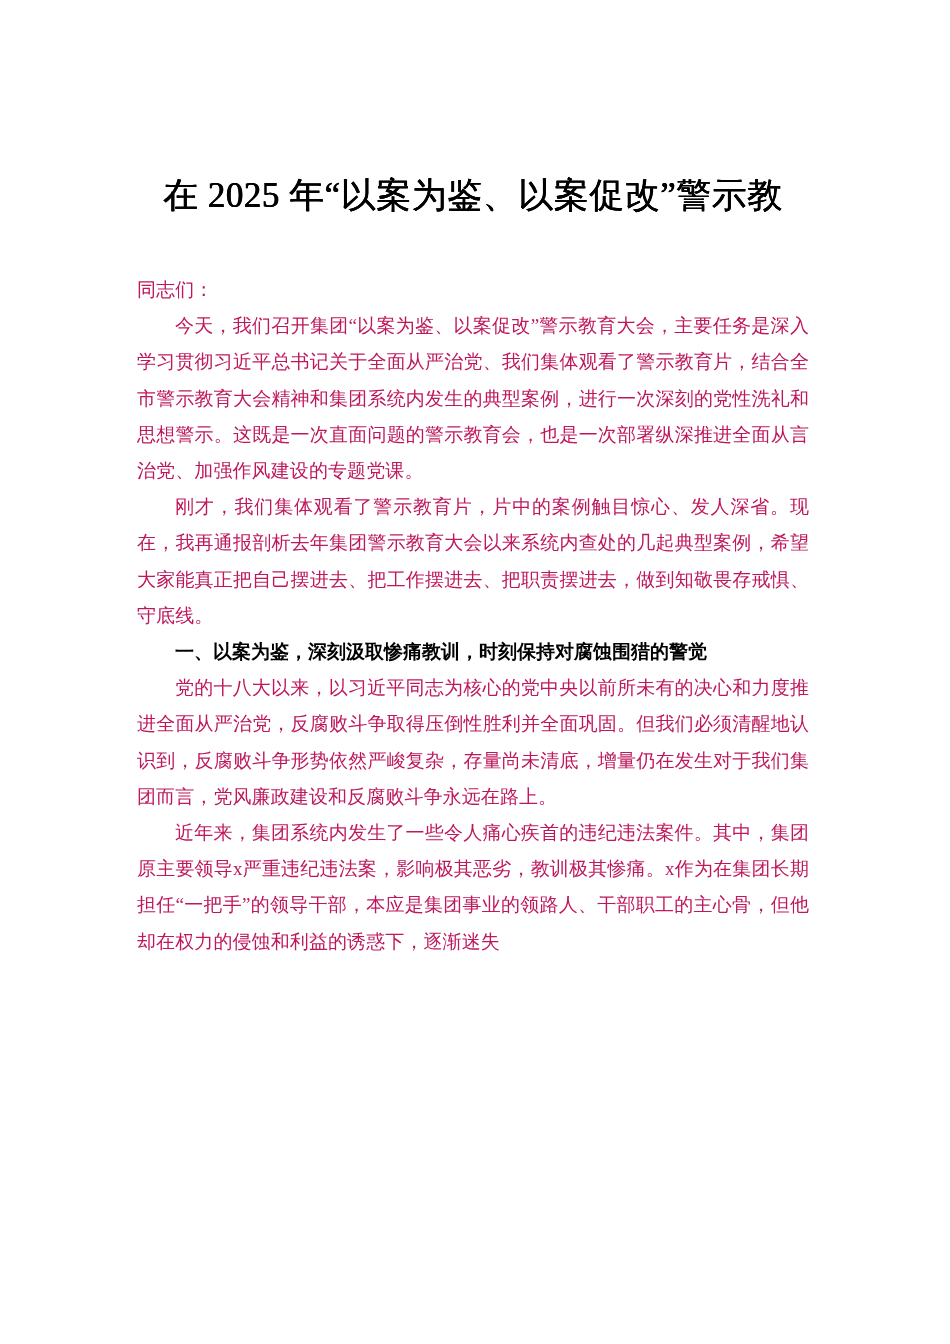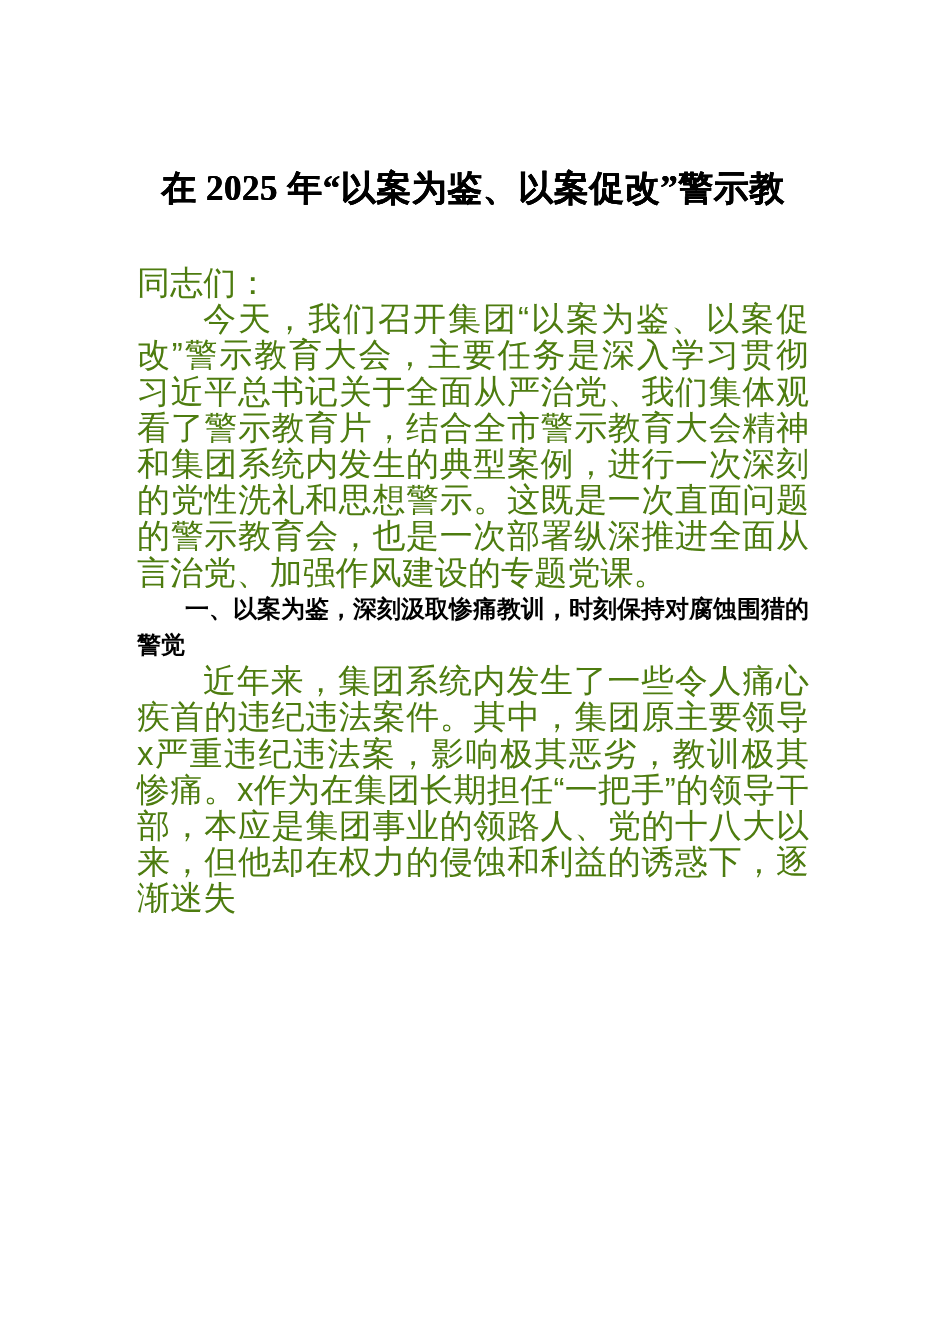--- a/index.html
+++ b/index.html
@@ -27,63 +27,63 @@
 
   .content {
     position: absolute;
     left: 137px;
     top: 0;
     width: 672px;
   }
 
   
   .doc-title {
-    margin: 0;
+    margin: 7px;
     padding: 0;
     padding-top: 155px;
     font-family: "Liberation Serif", "DejaVu Serif", serif;
-    font-weight: bold;
+    font-weight: normal;
     font-size: 35px;
     line-height: 68px;
     text-align: center;
     letter-spacing: 0.5px;
     color: #000000;
     text-shadow: 0.35px 0 0 currentColor, -0.35px 0 0 currentColor;
   }
 
   
   .body-block {
     margin-top: 42px;
   }
 
   p.para {
     margin: 0;
     padding: 0;
-    font-family: Liberation Sans, sans-serif;
-    font-size: 33px;
+    font-family: Liberation Serif, serif;
+    font-size: 19px;
     line-height: 36.2px;
     text-align: justify;
     text-justify: inter-ideograph;
     text-align-last: left;
-    color: #4d7c0f;
+    color: #be185d;
     letter-spacing: 0.1px;
     word-break: break-all;
   }
 
   p.para.indent {
     text-indent: 2em;
   }
 
   
   p.heading {
     margin: 0;
     padding: 0;
     font-family: "Liberation Sans", "DejaVu Sans", sans-serif;
     font-weight: bold;
-    font-size: 24px;
+    font-size: 19px;
     line-height: 36.2px;
     text-indent: 2em;
     text-align: justify;
     text-justify: inter-ideograph;
     text-align-last: left;
     color: #000000;
     word-break: break-all;
   }
 </style>
 </head>
@@ -95,21 +95,23 @@
     <h1 class="doc-title">
       <span>在 2025 年“以案为鉴、以案促改”警示教</span><br>
     </h1>
 
     <div class="body-block">
 
       <p class="para">同志们：</p>
 
       <p class="para indent">今天，我们召开集团“以案为鉴、以案促改”警示教育大会，主要任务是深入学习贯彻习近平总书记关于全面从严治党、我们集体观看了警示教育片，结合全市警示教育大会精神和集团系统内发生的典型案例，进行一次深刻的党性洗礼和思想警示。这既是一次直面问题的警示教育会，也是一次部署纵深推进全面从言治党、加强作风建设的专题党课。</p>
 
+      <p class="para indent">刚才，我们集体观看了警示教育片，片中的案例触目惊心、发人深省。现在，我再通报剖析去年集团警示教育大会以来系统内查处的几起典型案例，希望大家能真正把自己摆进去、把工作摆进去、把职责摆进去，做到知敬畏存戒惧、守底线。</p>
 
       <p class="heading">一、以案为鉴，深刻汲取惨痛教训，时刻保持对腐蚀围猎的警觉</p>
 
+      <p class="para indent">党的十八大以来，以习近平同志为核心的党中央以前所未有的决心和力度推进全面从严治党，反腐败斗争取得压倒性胜利并全面巩固。但我们必须清醒地认识到，反腐败斗争形势依然严峻复杂，存量尚未清底，增量仍在发生对于我们集团而言，党风廉政建设和反腐败斗争永远在路上。</p>
 
-      <p class="para indent">近年来，集团系统内发生了一些令人痛心疾首的违纪违法案件。其中，集团原主要领导x严重违纪违法案，影响极其恶劣，教训极其惨痛。x作为在集团长期担任“一把手”的领导干部，本应是集团事业的领路人、党的十八大以来，但他却在权力的侵蚀和利益的诱惑下，逐渐迷失</p>
+      <p class="para indent">近年来，集团系统内发生了一些令人痛心疾首的违纪违法案件。其中，集团原主要领导x严重违纪违法案，影响极其恶劣，教训极其惨痛。x作为在集团长期担任“一把手”的领导干部，本应是集团事业的领路人、干部职工的主心骨，但他却在权力的侵蚀和利益的诱惑下，逐渐迷失</p>
 
     </div>
   </div>
 </div>
 
 </body></html>

